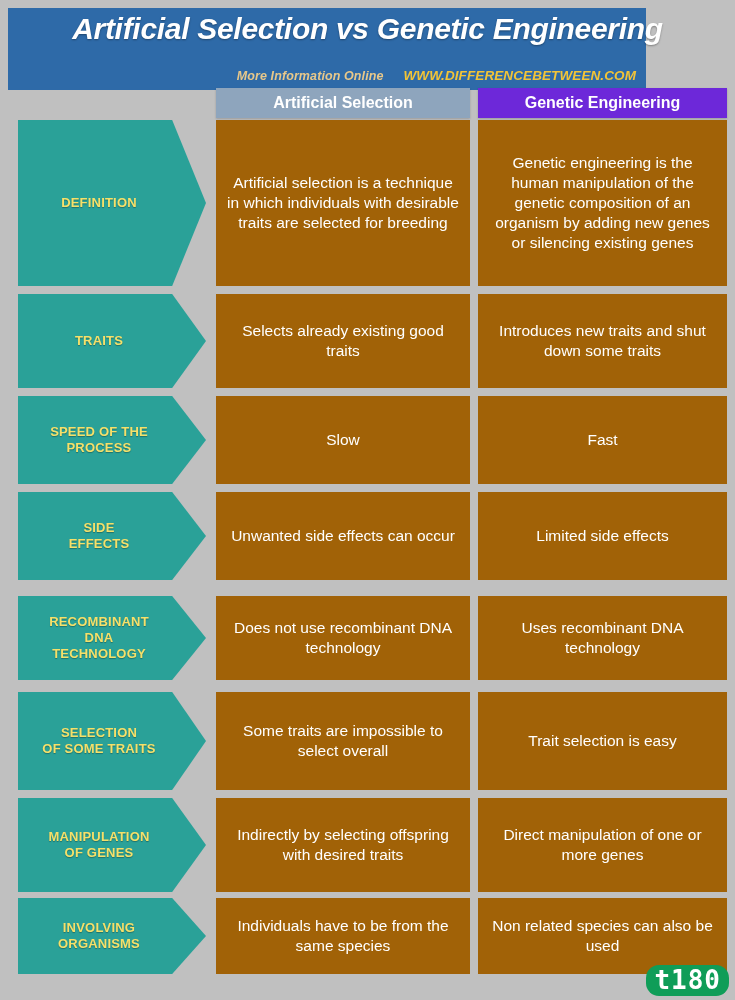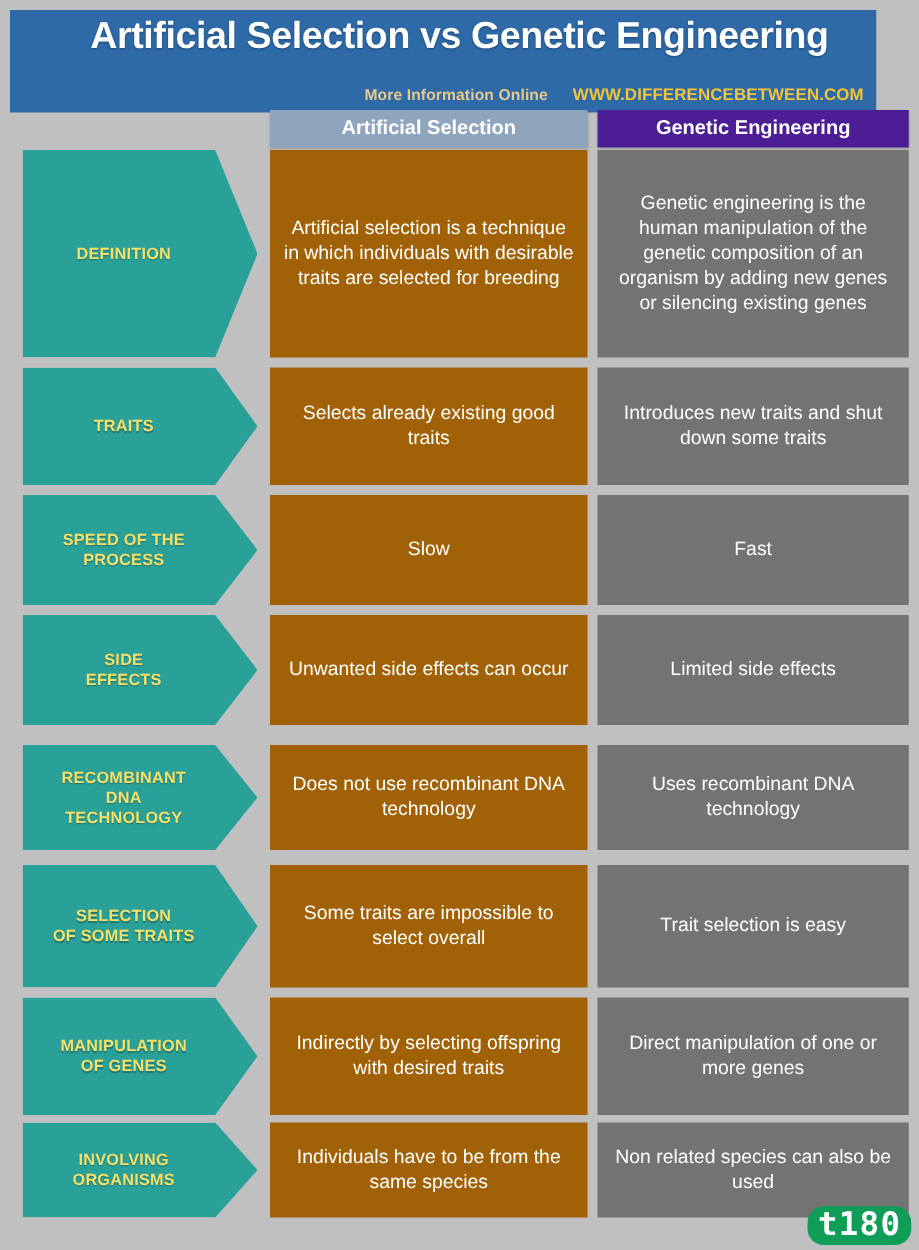--- a/index.html
+++ b/index.html
@@ -13,24 +13,25 @@
     font-family: "Liberation Sans", sans-serif;
     overflow: hidden;
     position: relative;
   }
 
   
   #header-banner {
     position: absolute;
     left: 8px;
     top: 8px;
-    width: 693px;
+    width: 638px;
     height: 82px;
     background: #2e6aa8;
     box-sizing: border-box;
+    font-style: italic;
   }
   #main-title {
     position: absolute;
     left: 0;
     top: 4px;
     width: 719px;
     text-align: center;
     color: #ffffff;
     font-size: 30px;
     font-weight: bold;
@@ -72,21 +73,21 @@
     background: #8ea5bd;
     box-shadow: 0 1px 2px rgba(0,0,0,0.2);
   }
   #col-header-left {
     left: 216px;
     width: 254px;
   }
   #col-header-right {
     left: 478px;
     width: 249px;
-    background: #4c1d95;
+    background: #6d28d9;
   }
 
   
   .row {
     position: absolute;
     left: 0;
     width: 735px;
   }
 
   .label-chip {
@@ -130,21 +131,21 @@
     text-align: center;
   }
   .cell-left {
     left: 216px;
     width: 254px;
     background: #a16207;
   }
   .cell-right {
     left: 478px;
     width: 249px;
-    background: #737373;
+    background: #a16207;
   }
 
   
   #watermark {
     position: absolute;
     right: 6px;
     bottom: 4px;
     background: #0f9d58;
     padding: 2px 8px 3px 8px;
     color: #ffffff;

